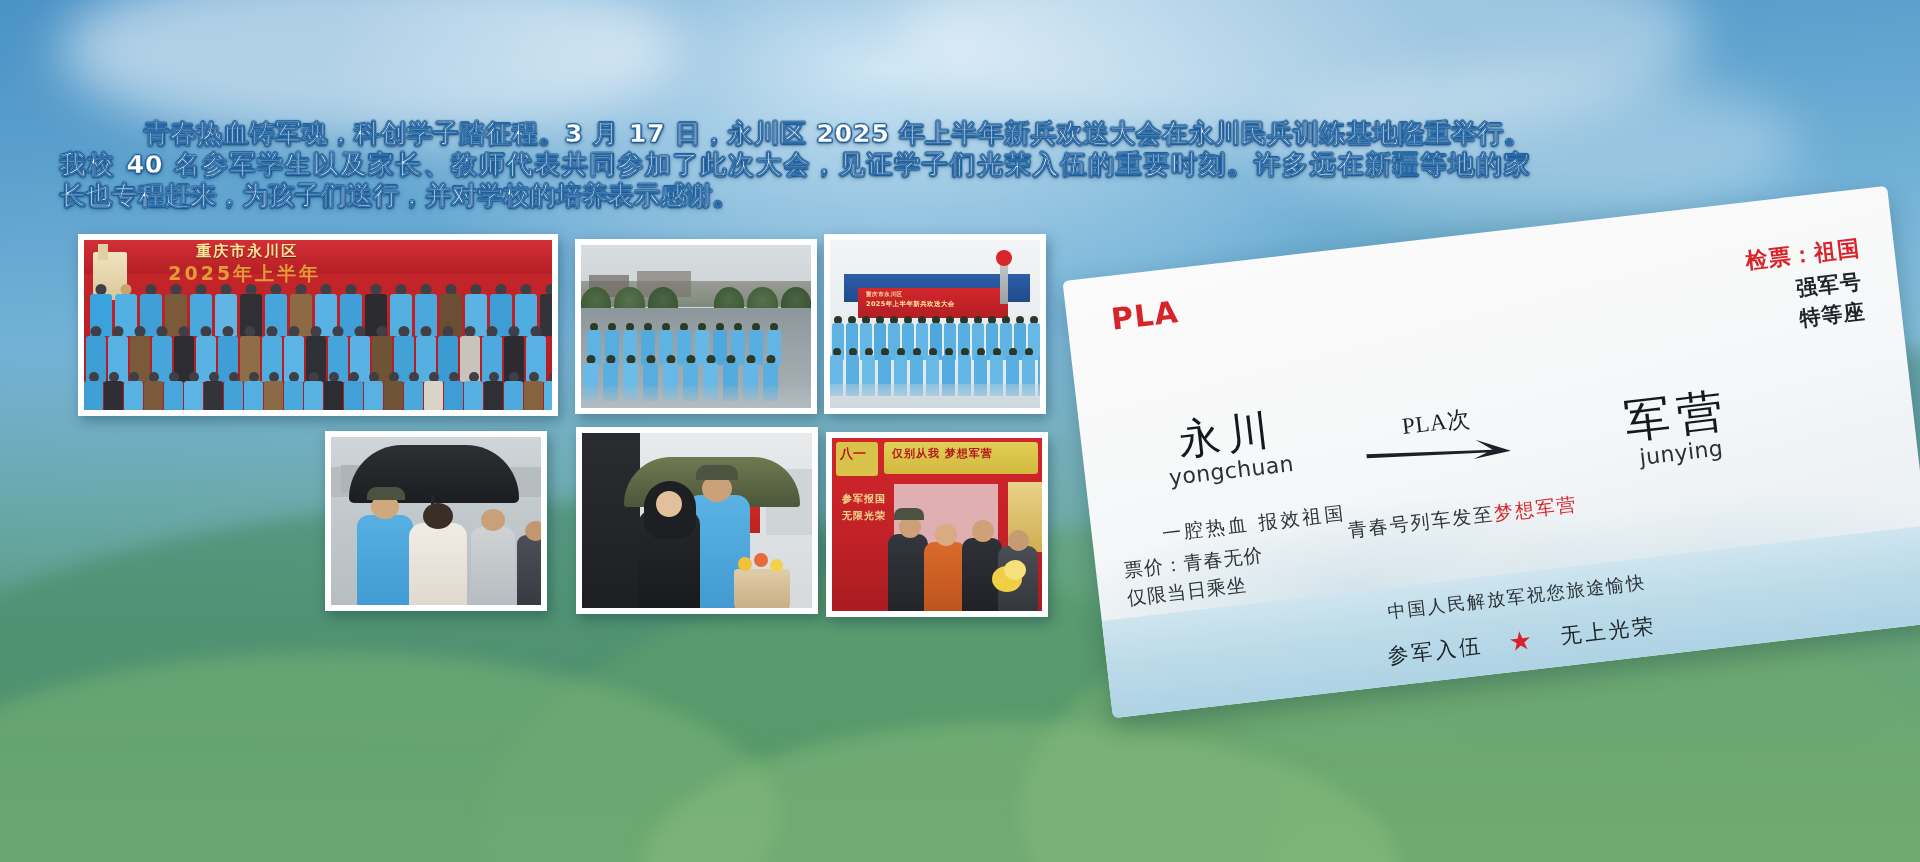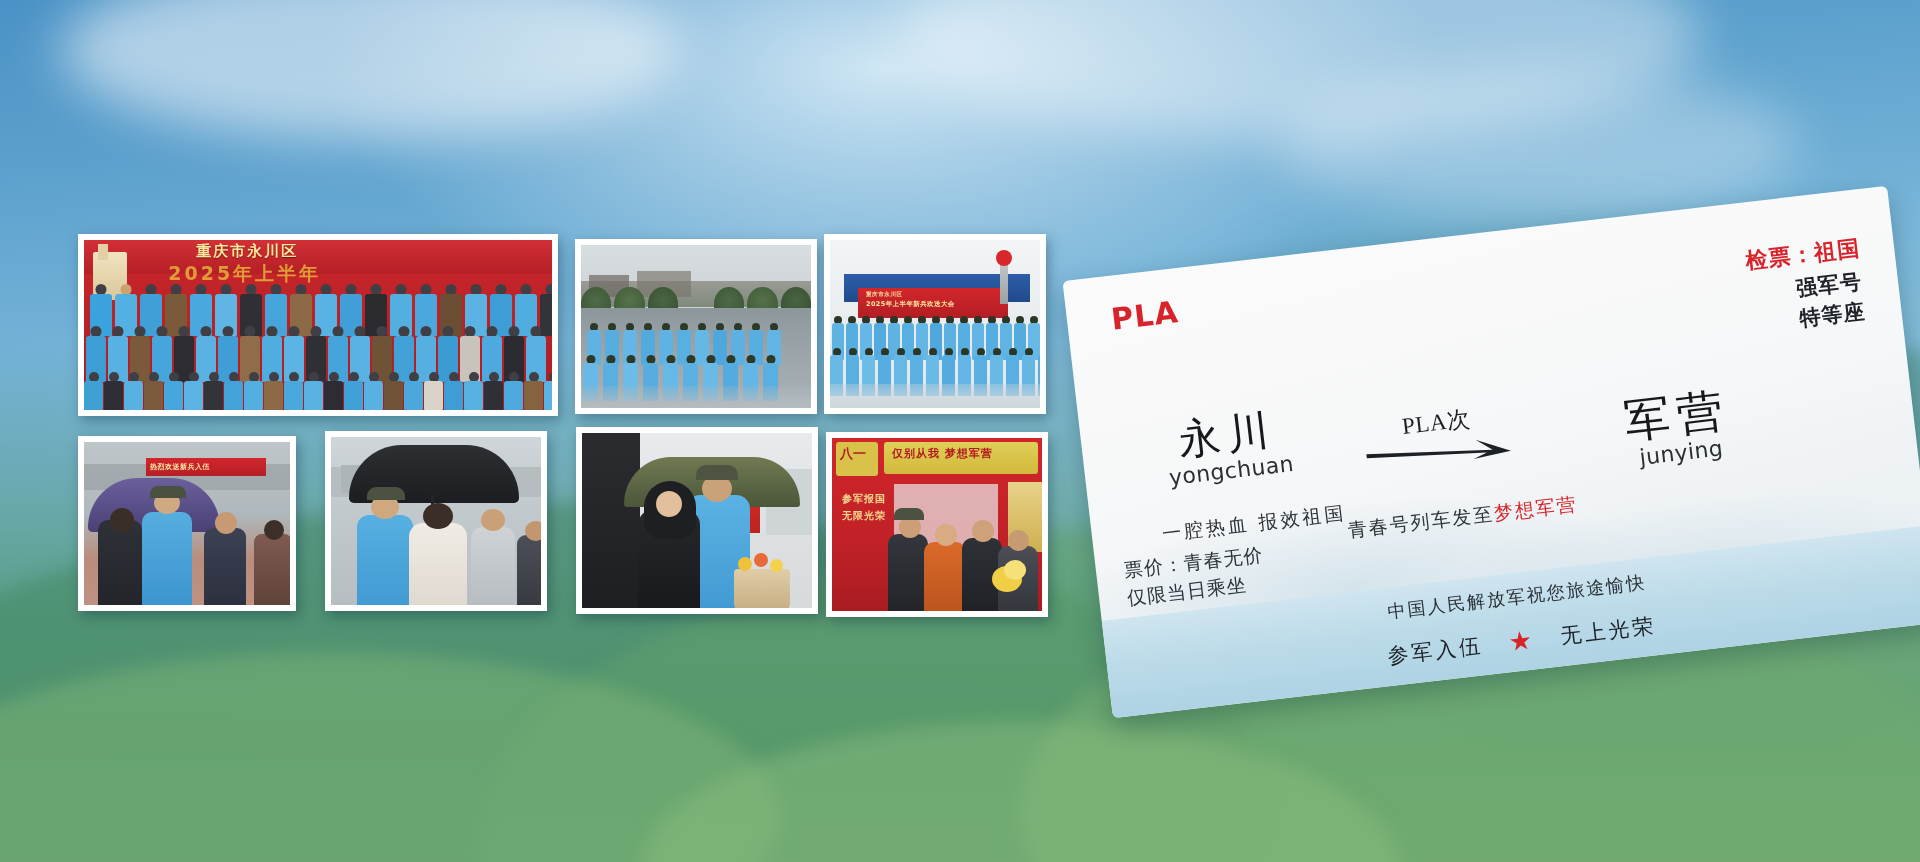--- a/index.html
+++ b/index.html
@@ -157,20 +157,23 @@
   <div class="teal-wash"></div>
   <div class="bg-green"></div>
   <div class="hill h4"></div>
   <div class="hill h1"></div>
   <div class="hill h2"></div>
   <div class="hill h3"></div>
   <div class="hill h5"></div>
   <div class="hill h6"></div>
 
   <div class="headline">
+    <span class="ln l1">青春热血铸军魂，科创学子踏征程。3 月 17 日，永川区 2025 年上半年新兵欢送大会在永川民兵训练基地隆重举行。</span>
+    <span class="ln l2">我校 40 名参军学生以及家长、教师代表共同参加了此次大会，见证学子们光荣入伍的重要时刻。许多远在新疆等地的家</span>
+    <span class="ln l3">长也专程赶来，为孩子们送行，并对学校的培养表示感谢。</span>
   </div>
 
   <div class="photo" id="ph1" style="left:78px;top:234px;width:480px;height:182px;">
     <div class="inner">
       <div style="position:absolute;inset:0;background:linear-gradient(180deg,#c9262c 0%,#bf2328 35%,#a81e24 100%);"></div>
       <div style="position:absolute;left:0;right:0;top:0;height:34px;background:linear-gradient(180deg,#d23037,#b51f25);"></div>
       <div style="position:absolute;left:24%;top:2px;font:bold 15px/18px 'DejaVu Sans',sans-serif;color:#ffe89a;letter-spacing:2px;text-shadow:0 1px 1px #7d1216;">重庆市永川区</div>
       <div style="position:absolute;left:18%;top:22px;font:bold 19px/22px 'DejaVu Sans',sans-serif;color:#e8b03a;letter-spacing:3px;opacity:.85;">2025年上半年</div>
       <div style="position:absolute;left:2%;top:12px;width:34px;height:48px;background:linear-gradient(180deg,#f2e3c0,#d9c79a);border-radius:2px;"></div>
       <div style="position:absolute;left:3%;top:4px;width:10px;height:16px;background:#e0d0a4;"></div>
@@ -676,41 +679,20 @@
             <span class="body" style="top:7px;background:#64b7e5;"></span>
           </span>
         <span class="person" style="width:13px;height:48px;">
             <span class="body" style="top:7px;background:#55acdf;"></span>
           </span>
       </div>
       <div style="position:absolute;left:0;right:0;bottom:0;height:24px;background:linear-gradient(180deg,rgba(200,212,218,.35),#cdd8dd);"></div>
     </div>
   </div>
 
-  <div class="photo" id="ph4" style="left:78px;top:436px;width:218px;height:175px;">
-    <div class="inner">
-      <div style="position:absolute;inset:0;background:linear-gradient(180deg,#bfc6c9 0%,#aeb7bb 45%,#b98d7c 72%,#c09182 100%);"></div>
-      <div style="position:absolute;left:0;right:0;top:22px;height:26px;background:#9aa1a4;opacity:.7;"></div>
-      <div style="position:absolute;left:62px;top:16px;width:120px;height:18px;background:linear-gradient(180deg,#d2262c,#b51f25);"></div>
-      <div style="position:absolute;left:66px;top:18px;font:bold 7px/14px 'DejaVu Sans',sans-serif;color:#ffe6a2;letter-spacing:.5px;">热烈欢送新兵入伍</div>
-
-      <div style="position:absolute;left:4px;top:36px;width:132px;height:54px;border-radius:66px 66px 6px 6px;background:linear-gradient(180deg,#6b5f9c,#4a4176);"></div>
-      <div style="position:absolute;left:66px;top:78px;width:3px;height:42px;background:#3b3550;"></div>
-
-      <div style="position:absolute;left:14px;top:78px;width:44px;height:92px;background:linear-gradient(180deg,#2f3138,#22242a);border-radius:10px 10px 0 0;"></div>
-      <div style="position:absolute;left:26px;top:66px;width:24px;height:24px;border-radius:50%;background:#3a2f28;"></div>
-      <div style="position:absolute;left:58px;top:70px;width:50px;height:100px;background:linear-gradient(180deg,#55aedf,#3b93cd);border-radius:10px 10px 0 0;"></div>
-      <div style="position:absolute;left:70px;top:50px;width:26px;height:22px;border-radius:50%;background:#cfa97f;"></div>
-      <div style="position:absolute;left:66px;top:44px;width:36px;height:12px;border-radius:8px 8px 0 0;background:#4a5140;"></div>
-      <div style="position:absolute;left:120px;top:86px;width:42px;height:84px;background:linear-gradient(180deg,#3c4154,#2b2f3d);border-radius:9px 9px 0 0;"></div>
-      <div style="position:absolute;left:131px;top:70px;width:22px;height:22px;border-radius:50%;background:#c79a74;"></div>
-      <div style="position:absolute;left:170px;top:92px;width:38px;height:78px;background:linear-gradient(180deg,#7e5a52,#5d4139);border-radius:8px 8px 0 0;"></div>
-      <div style="position:absolute;left:180px;top:78px;width:20px;height:20px;border-radius:50%;background:#3b2f28;"></div>
-    </div>
-  </div>
 
   <div class="photo" id="ph5" style="left:325px;top:431px;width:222px;height:180px;">
     <div class="inner">
       <div style="position:absolute;inset:0;background:linear-gradient(180deg,#cfd5d8 0%,#c3cace 40%,#b6bec2 100%);"></div>
       <div style="position:absolute;left:0;right:0;top:30px;height:30px;background:#b1b8ba;opacity:.8;"></div>
       <div style="position:absolute;left:10px;top:28px;width:66px;height:28px;background:#aeb5b8;"></div>
 
       <div style="position:absolute;left:18px;top:8px;width:170px;height:58px;border-radius:88px 88px 8px 8px;background:linear-gradient(180deg,#2d2f33,#1b1d20);"></div>
       <div style="position:absolute;left:100px;top:58px;width:3px;height:30px;background:#24262a;"></div>
 

